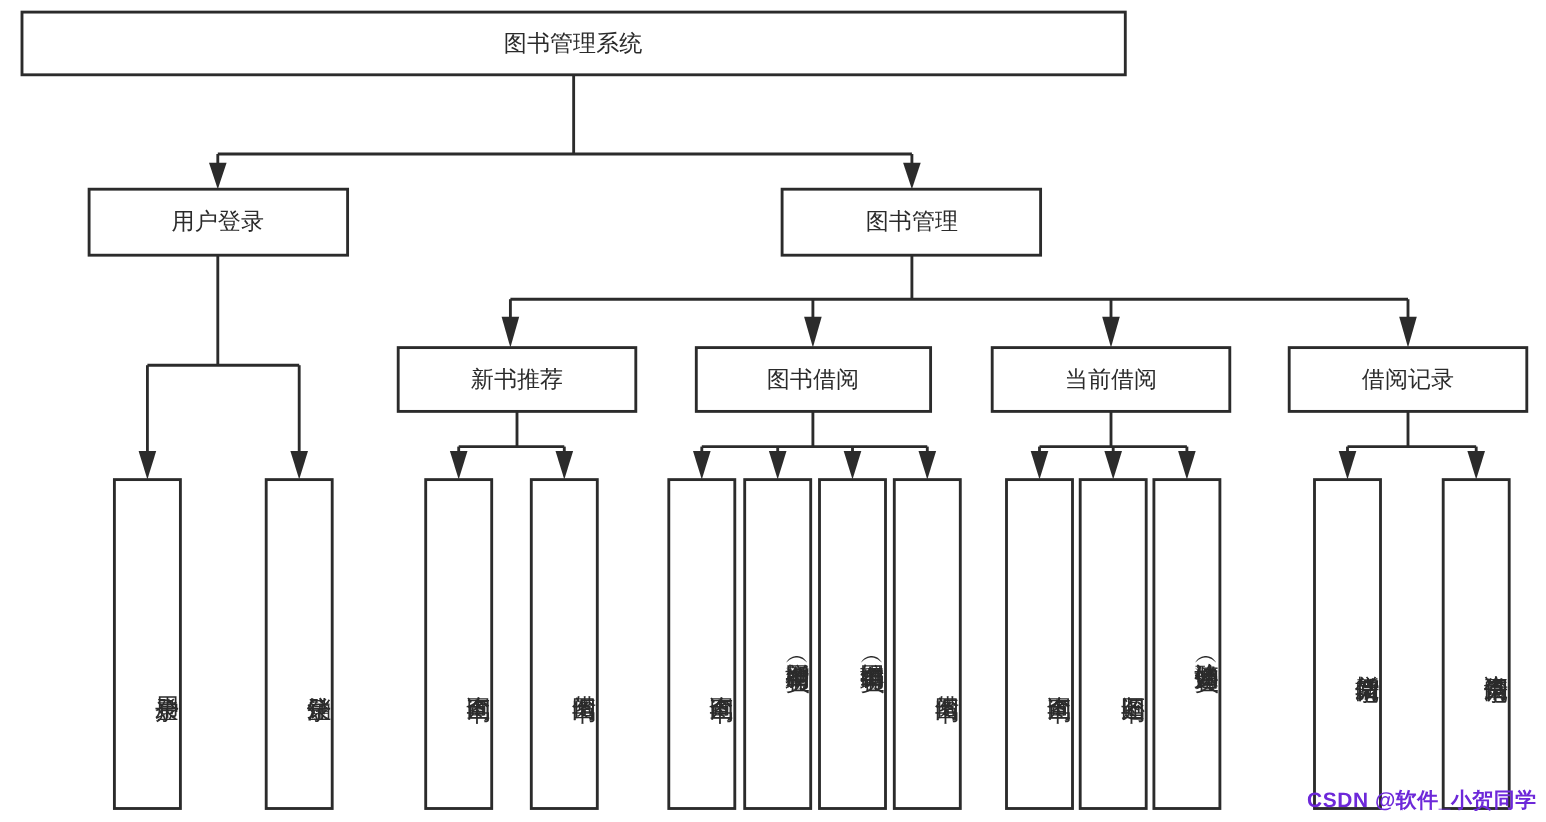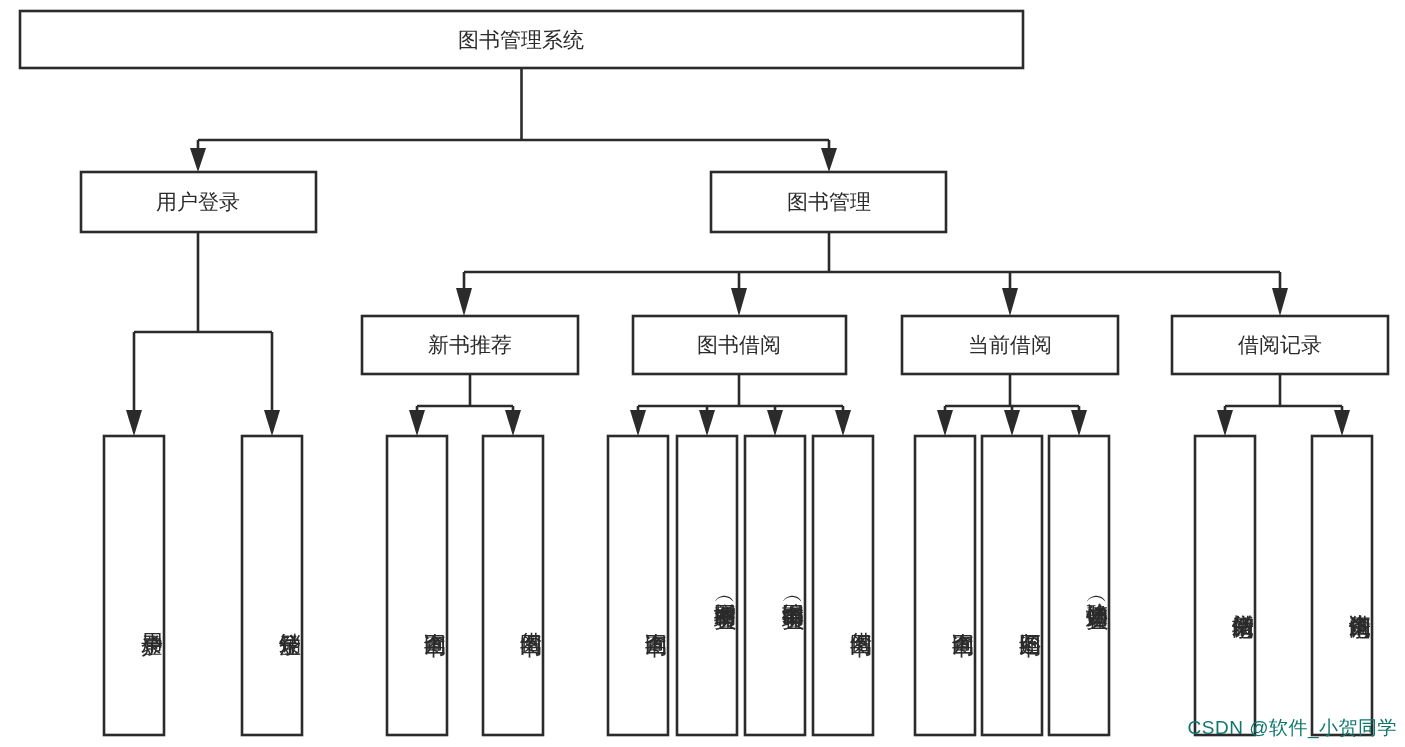--- a/index.html
+++ b/index.html
@@ -62,23 +62,24 @@
     letter-spacing: 1px;
     white-space: nowrap;
     pointer-events: none;
   }
   .watermark {
     position: absolute;
     right: 8px;
     bottom: 6px;
     font-family: "Liberation Sans", "DejaVu Sans", sans-serif;
     font-size: 19px;
-    color: #0f766e;
+    color: #6d28d9;
     white-space: nowrap;
     letter-spacing: 0.5px;
+    font-weight: bold;
   }
 </style>
 </head>
 <body>
 
 <div id="diagram-root">
 
   <svg class="diagram-canvas" viewBox="0 0 1405 747">
 
     <g>

